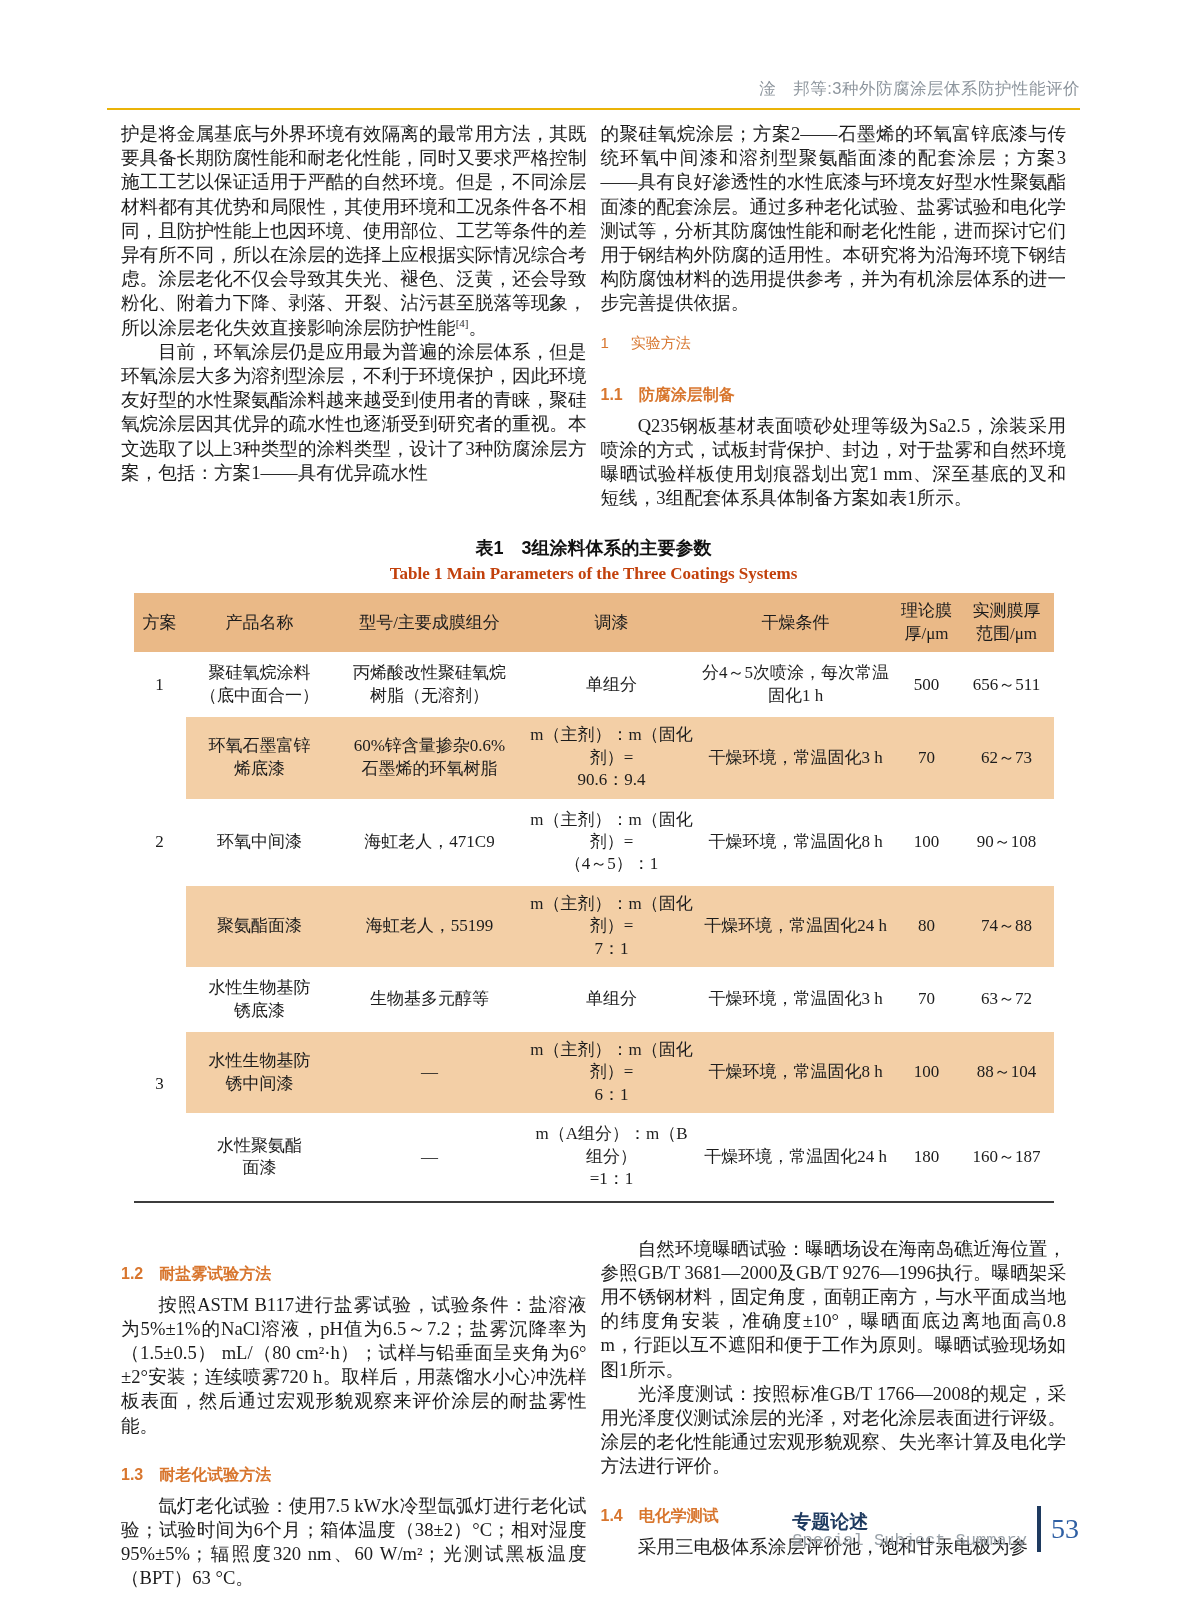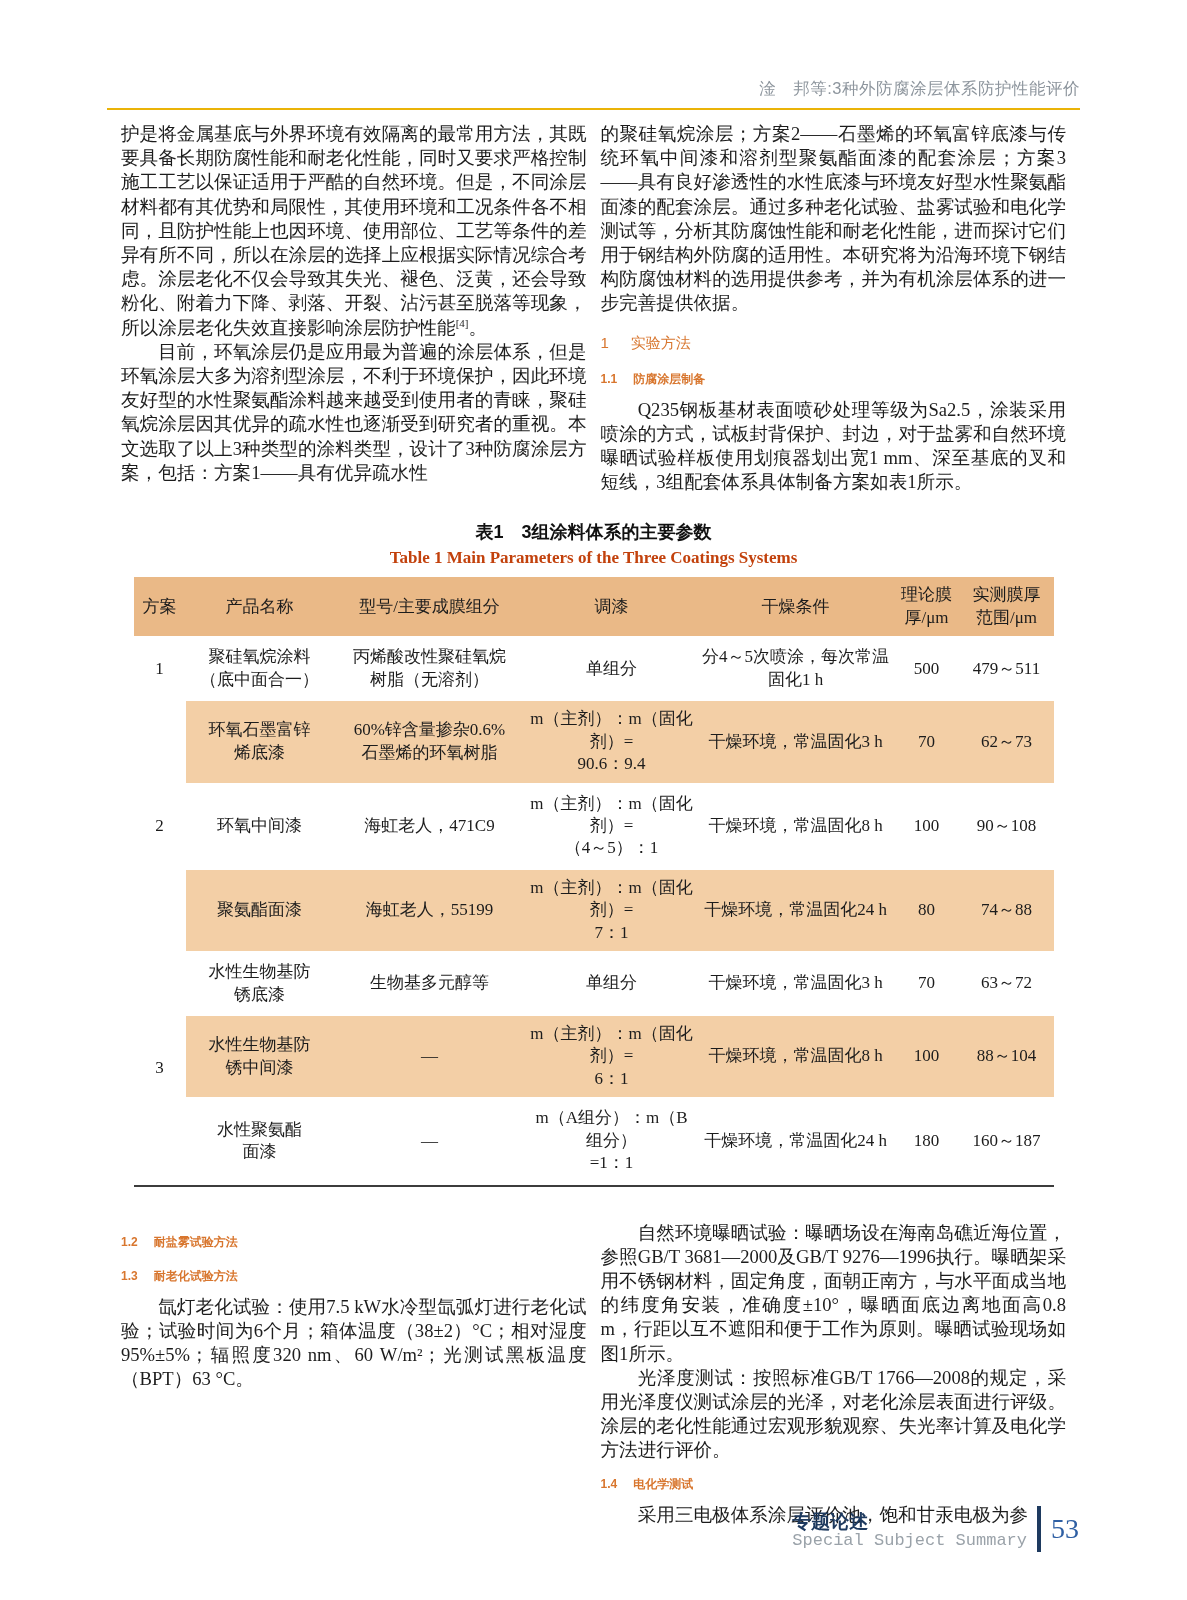--- a/index.html
+++ b/index.html
@@ -35,23 +35,23 @@
   .indent{text-indent:2em;}
   sup{font-size:11px;line-height:0;}
   
   .h-l1{
     margin:12px 0 6px 0;
     font-family:"Liberation Sans","DejaVu Sans",sans-serif;
     font-weight:normal;color:#d8762e;font-size:15px;line-height:30px;
   }
   .h-l1 .num{margin-right:22px;}
   .h-l2{
-    margin:8px 0 6px 0;
-    font-family:"Liberation Sans","DejaVu Sans",sans-serif;
-    font-weight:bold;color:#d8762e;font-size:12px;line-height:26px;
+    margin:24px 0 6px 0;
+    font-family:"Liberation Sans","DejaVu Sans",sans-serif;
+    font-weight:bold;color:#d8762e;font-size:16px;line-height:26px;
   }
   .h-l2 .num{margin-right:16px;}
   
   .table-block{margin:26px auto 0 auto;width:920px;}
   .tbl-title-cn{
     text-align:center;font-family:"Liberation Sans","DejaVu Sans",sans-serif;
     font-weight:bold;font-size:18px;color:#111;margin-bottom:4px;
   }
   .tbl-title-cn .gap{display:inline-block;width:18px;}
   .tbl-title-en{
@@ -158,21 +158,21 @@
           <tr>
             <td class="scheme-cell">1</td>
             <td class="c-product">聚硅氧烷涂料
 （底中面合一）</td>
             <td>丙烯酸改性聚硅氧烷
 树脂（无溶剂）</td>
             <td>单组分</td>
             <td>分4～5次喷涂，每次常温
 固化1 h</td>
             <td>500</td>
-            <td>479～511</td>
+            <td>656～511</td>
           </tr>
           <tr class="band">
             <td class="scheme-cell peach" rowspan="3">2</td>
             <td class="c-product">环氧石墨富锌
 烯底漆</td>
             <td>60%锌含量掺杂0.6%
 石墨烯的环氧树脂</td>
             <td>m（主剂）：m（固化剂）=
 90.6：9.4</td>
             <td>干燥环境，常温固化3 h</td>
@@ -227,20 +227,21 @@
             <td>180</td>
             <td>160～187</td>
           </tr>
         </tbody>
       </table>
     </div>
 
     <div class="two-col bottom-sec">
       <div class="col">
         <div class="h-l2"><span class="num">1.2</span><span>耐盐雾试验方法</span></div>
+        <p class="indent">按照ASTM B117进行盐雾试验，试验条件：盐溶液为5%±1%的NaCl溶液，pH值为6.5～7.2；盐雾沉降率为（1.5±0.5） mL/（80 cm²·h）；试样与铅垂面呈夹角为6°±2°安装；连续喷雾720 h。取样后，用蒸馏水小心冲洗样板表面，然后通过宏观形貌观察来评价涂层的耐盐雾性能。</p>
         <div class="h-l2"><span class="num">1.3</span><span>耐老化试验方法</span></div>
         <p class="indent">氙灯老化试验：使用7.5 kW水冷型氙弧灯进行老化试验；试验时间为6个月；箱体温度（38±2）°C；相对湿度95%±5%；辐照度320 nm、60 W/m²；光测试黑板温度（BPT）63 °C。</p>
       </div>
       <div class="col">
         <p class="indent">自然环境曝晒试验：曝晒场设在海南岛礁近海位置，参照GB/T 3681—2000及GB/T 9276—1996执行。曝晒架采用不锈钢材料，固定角度，面朝正南方，与水平面成当地的纬度角安装，准确度±10°，曝晒面底边离地面高0.8 m，行距以互不遮阳和便于工作为原则。曝晒试验现场如图1所示。</p>
         <p class="indent">光泽度测试：按照标准GB/T 1766—2008的规定，采用光泽度仪测试涂层的光泽，对老化涂层表面进行评级。涂层的老化性能通过宏观形貌观察、失光率计算及电化学方法进行评价。</p>
         <div class="h-l2"><span class="num">1.4</span><span>电化学测试</span></div>
         <p class="indent">采用三电极体系涂层评价池，饱和甘汞电极为参</p>
       </div>
     </div>

